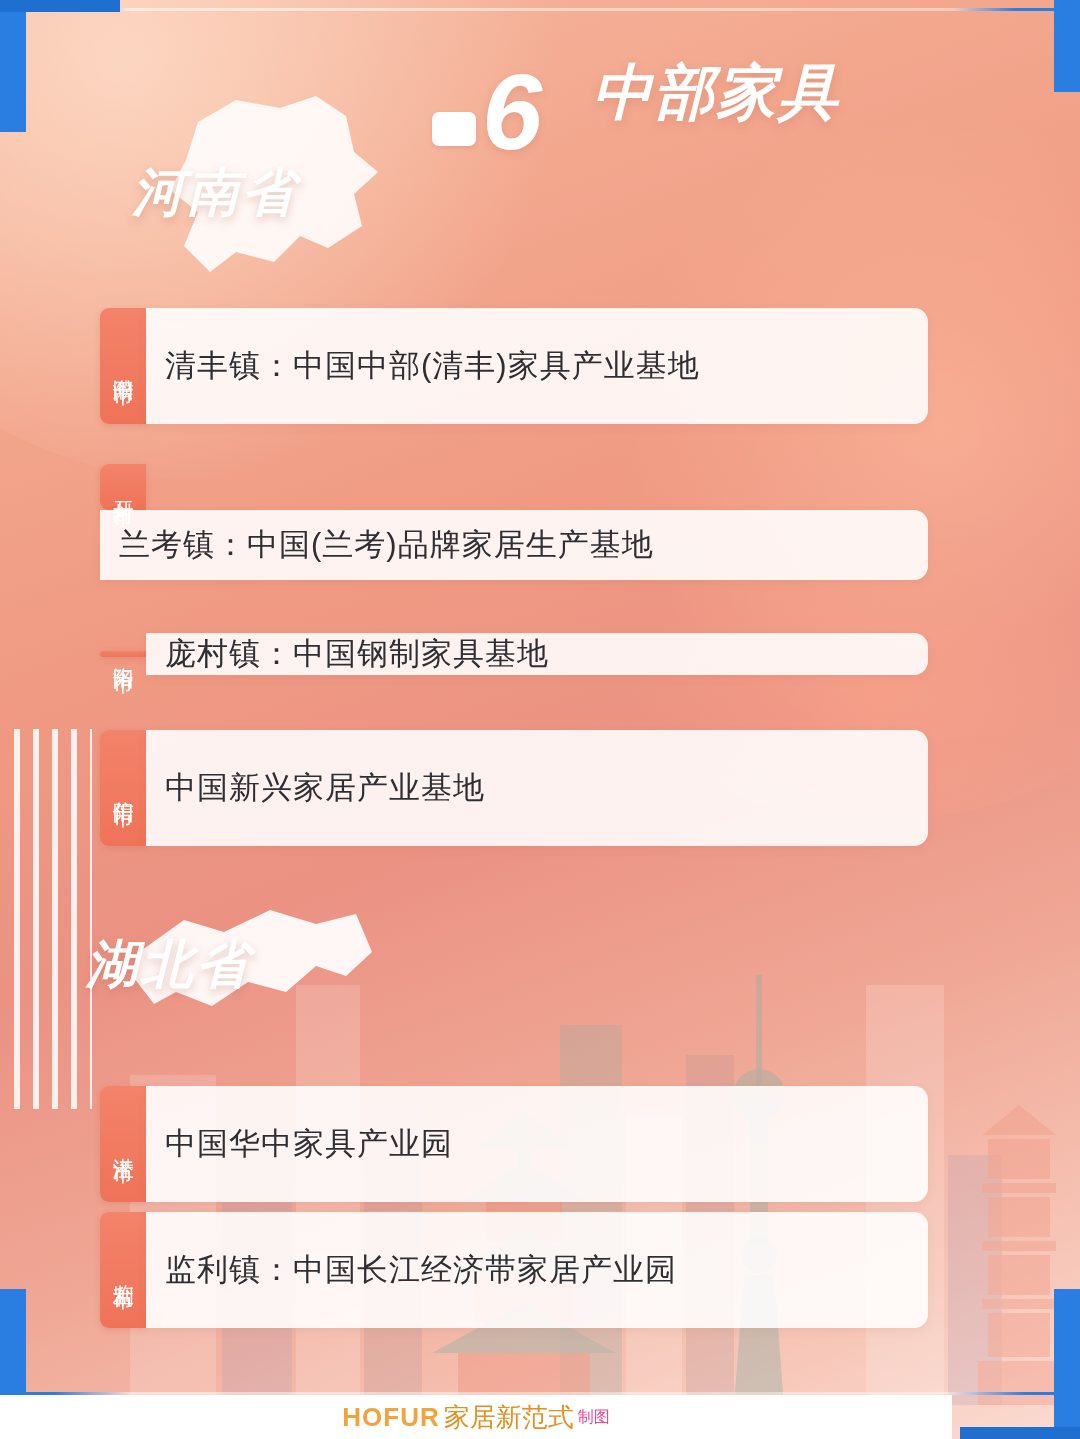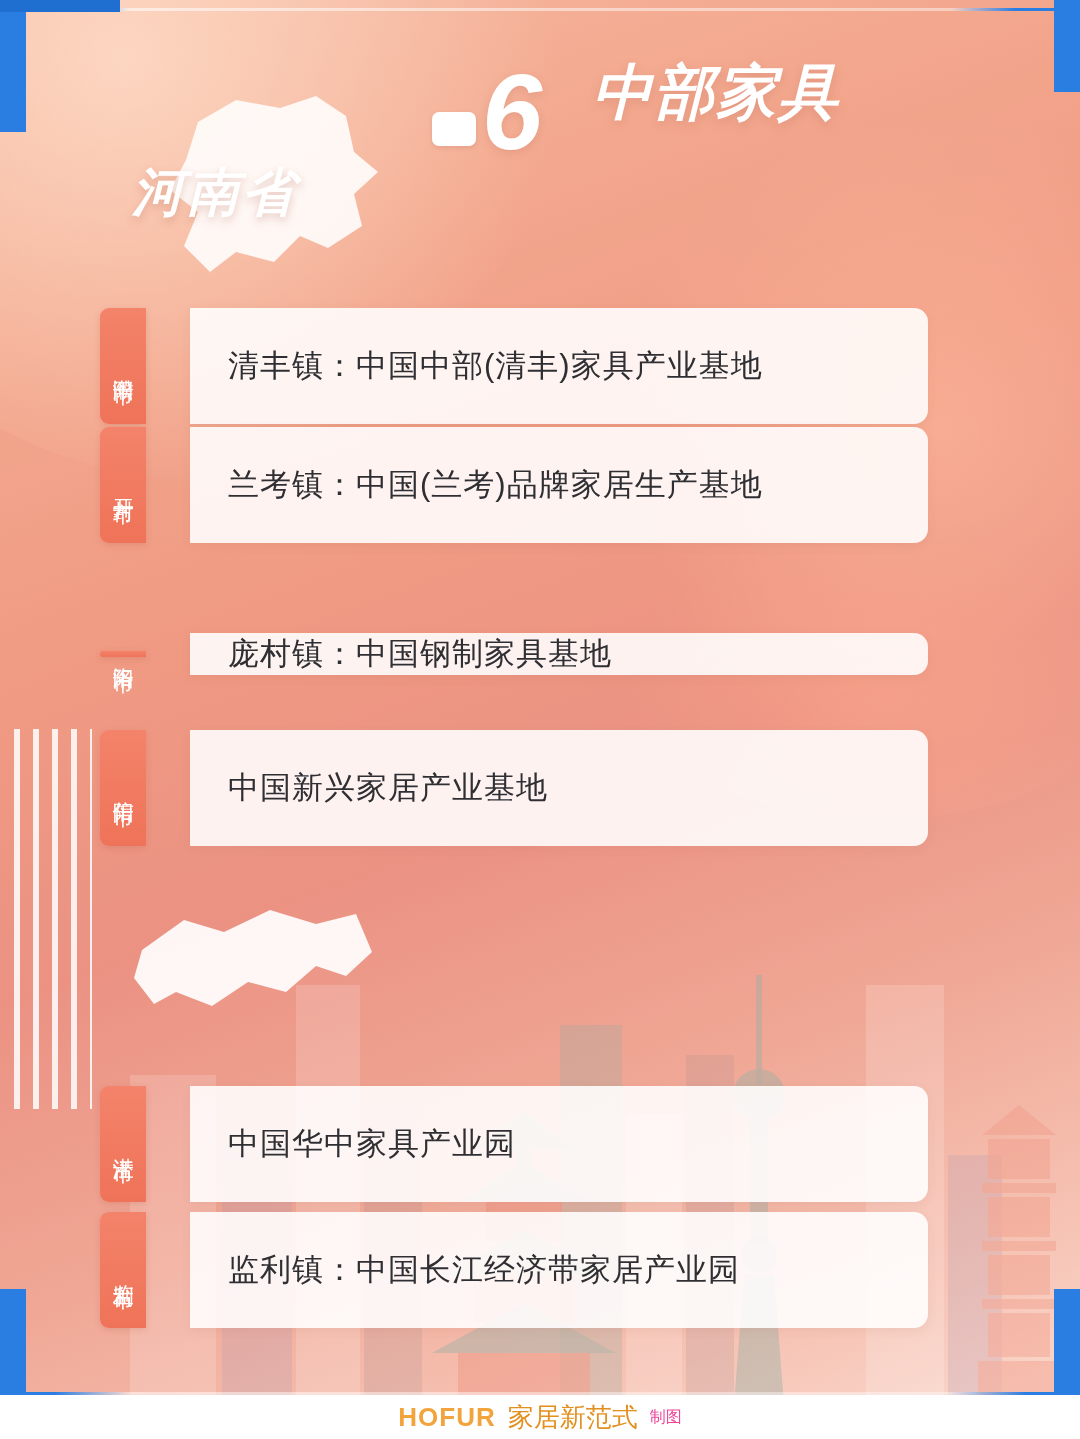--- a/index.html
+++ b/index.html
@@ -147,30 +147,29 @@
     color: #fff; font-size: 21px; line-height: 1.06; font-weight: 500;
     writing-mode: vertical-rl; text-orientation: upright;
     letter-spacing: 2px;
     box-shadow: 0 2px 6px rgba(170,80,60,.2);
   }
   .row-body {
     flex: 1 1 auto;
     background: rgba(255,255,255,.88);
     border-radius: 0 14px 14px 0;
     display: flex; align-items: center;
-    padding-left: 38px;
+    padding-left: 19px;
     color: #2f2f33; font-size: 31px; letter-spacing: 1px;
     box-shadow: 0 3px 10px rgba(170,95,75,.10);
-    margin-left: 44px;
   }
 
   
   .footer {
-    position: absolute; left: 0; bottom: 0; width: 1080px; height: 44px;
-    display: flex; align-items: center; justify-content: center; gap: 12px;
+    position: absolute; left: 0; bottom: 0; width: 952px; height: 44px;
+    display: flex; align-items: center; justify-content: center; gap: 4px;
     background: #fff;
   }
   .logo-hofur {
     font-size: 26px; font-weight: 700; color: #f3a33c; letter-spacing: 1px;
   }
   .logo-cn {
     font-size: 26px; font-weight: 400; color: #e2901f;
   }
   .logo-suffix { font-size: 16px; color: #ec4899; }
 </style>
@@ -255,29 +254,30 @@
     </div>
 
     <div class="title-main">
       <div>中部家具</div>
     </div>
   </div>
 
   <svg class="map-blob-2" viewBox="0 0 260 180" aria-hidden="true">
     <path d="M22,70 L64,40 L104,52 L150,30 L196,44 L236,34 L252,72 L226,96 L196,86 L166,112 L128,102 L92,126 L56,112 L34,124 L14,98 Z" fill="rgba(255,255,255,.92)"></path>
   </svg>
+  <div class="province-label-2">湖北省</div>
 
   <div class="rows">
 
     <div class="row" style="top:308px;">
       <div class="city-tab">濮阳市</div>
       <div class="row-body">清丰镇：中国中部(清丰)家具产业基地</div>
     </div>
 
-    <div class="row" style="top:427px;">
+    <div class="row" style="top:464px;flex-direction:column;">
       <div class="city-tab">开封市</div>
       <div class="row-body">兰考镇：中国(兰考)品牌家居生产基地</div>
     </div>
 
     <div class="row" style="top:596px;align-items:center;">
       <div class="city-tab">洛阳市</div>
       <div class="row-body">庞村镇：中国钢制家具基地</div>
     </div>
 
     <div class="row" style="top:730px;">

